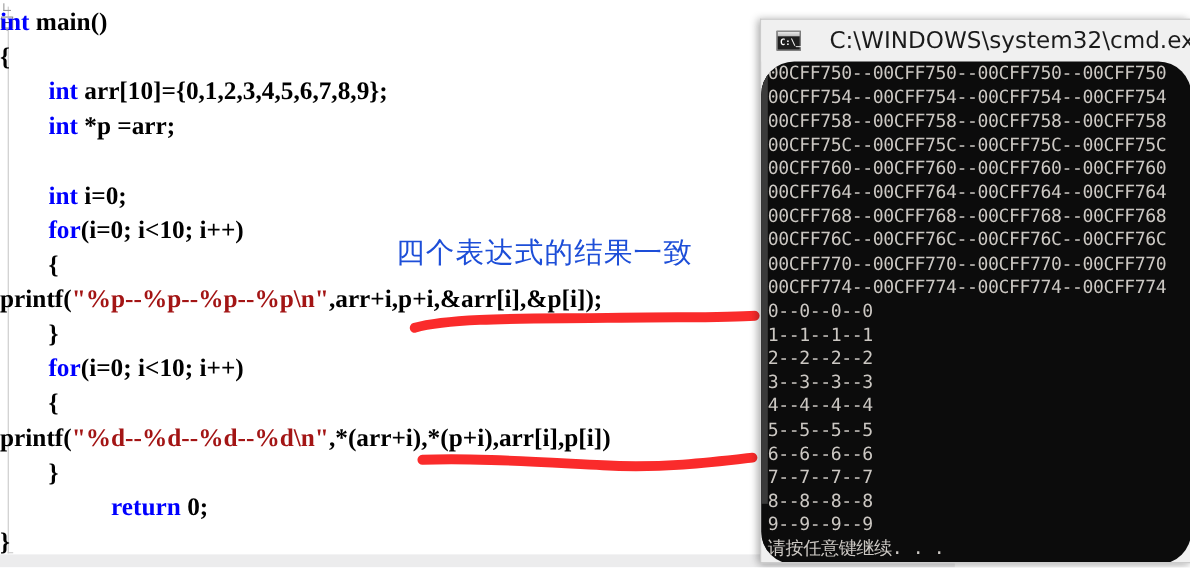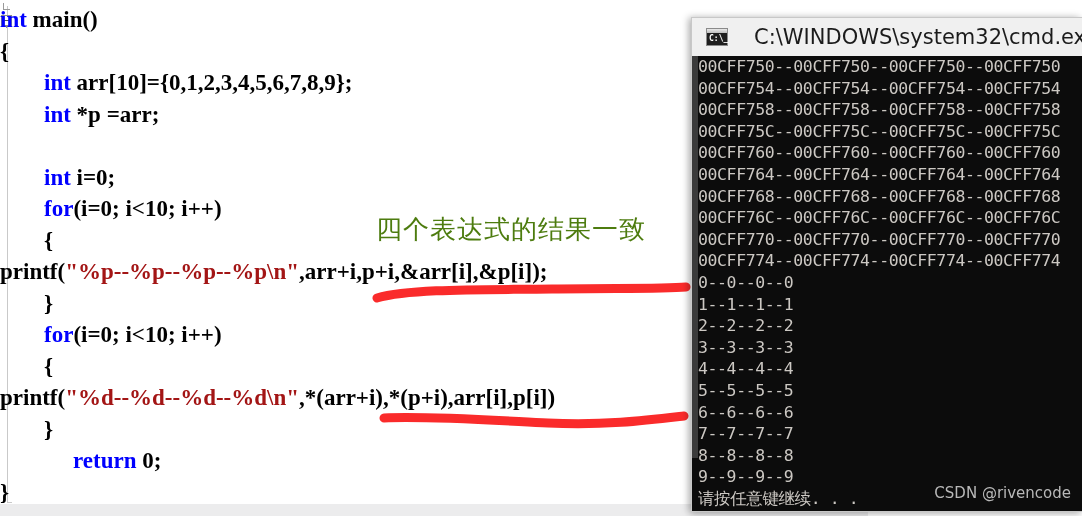--- a/index.html
+++ b/index.html
@@ -49,28 +49,28 @@
     font-weight:bold;
     font-size:23px;
     line-height:31.5px;
     color:#000000;
     white-space:pre;
   }
   .code .ln{display:block;height:31.5px;}
   .kw{color:#0000ff;}
   .str{color:#a31515;}
   .ind2{padding-left:44px;}
-  .ind3{padding-left:73px;}
+  .ind3{padding-left:73px;margin-left:28px;}
 
   
   #annot-text{
-    position:absolute;left:376px;top:212px;
+    position:absolute;left:360px;top:212px;
     font-family:"DejaVu Sans", sans-serif;
     font-size:26px;font-weight:500;
-    color:#4d7c0f;
+    color:#1d4ed8;
     white-space:nowrap;
     letter-spacing:1px;
   }
   .underline{
     position:absolute;
     pointer-events:none;
   }
   #underline-1{left:372px;top:282px;width:320px;height:22px;}
   #underline-2{left:378px;top:408px;width:312px;height:26px;}
 
@@ -105,20 +105,21 @@
   }
   #console-title{
     font-family:"DejaVu Sans", sans-serif;
     font-size:21px;color:#1b1b1b;
     white-space:nowrap;
   }
   #console-body{
     position:absolute;left:0;top:38px;width:391px;height:457px;
     background:#0c0c0c;
     overflow:hidden;
+    border-radius:30px;
   }
   #console-left-scroll{
     position:absolute;left:0;top:0;width:6px;height:100%;
     background:#0c0c0c;
   }
   #console-left-scroll .thumb{
     position:absolute;left:0;top:0;width:6px;height:402px;
     background:#3b3b3b;
   }
   #console-text{
@@ -174,15 +175,14 @@
       <span class="prompt">C:\_</span>
     </span>
     <span id="console-title">C:\WINDOWS\system32\cmd.exe</span>
   </div>
 
   <div id="console-body">
     <div id="console-left-scroll">
         <span class="thumb"></span>
       </div>
     <div id="console-text"><span class="cline">00CFF750--00CFF750--00CFF750--00CFF750</span><span class="cline">00CFF754--00CFF754--00CFF754--00CFF754</span><span class="cline">00CFF758--00CFF758--00CFF758--00CFF758</span><span class="cline">00CFF75C--00CFF75C--00CFF75C--00CFF75C</span><span class="cline">00CFF760--00CFF760--00CFF760--00CFF760</span><span class="cline">00CFF764--00CFF764--00CFF764--00CFF764</span><span class="cline">00CFF768--00CFF768--00CFF768--00CFF768</span><span class="cline">00CFF76C--00CFF76C--00CFF76C--00CFF76C</span><span class="cline">00CFF770--00CFF770--00CFF770--00CFF770</span><span class="cline">00CFF774--00CFF774--00CFF774--00CFF774</span><span class="cline">0--0--0--0</span><span class="cline">1--1--1--1</span><span class="cline">2--2--2--2</span><span class="cline">3--3--3--3</span><span class="cline">4--4--4--4</span><span class="cline">5--5--5--5</span><span class="cline">6--6--6--6</span><span class="cline">7--7--7--7</span><span class="cline">8--8--8--8</span><span class="cline">9--9--9--9</span><span class="cline">请按任意键继续. . .</span></div>
-    <div id="watermark">CSDN @rivencode</div>
   </div>
 </div>
 
 </body></html>

